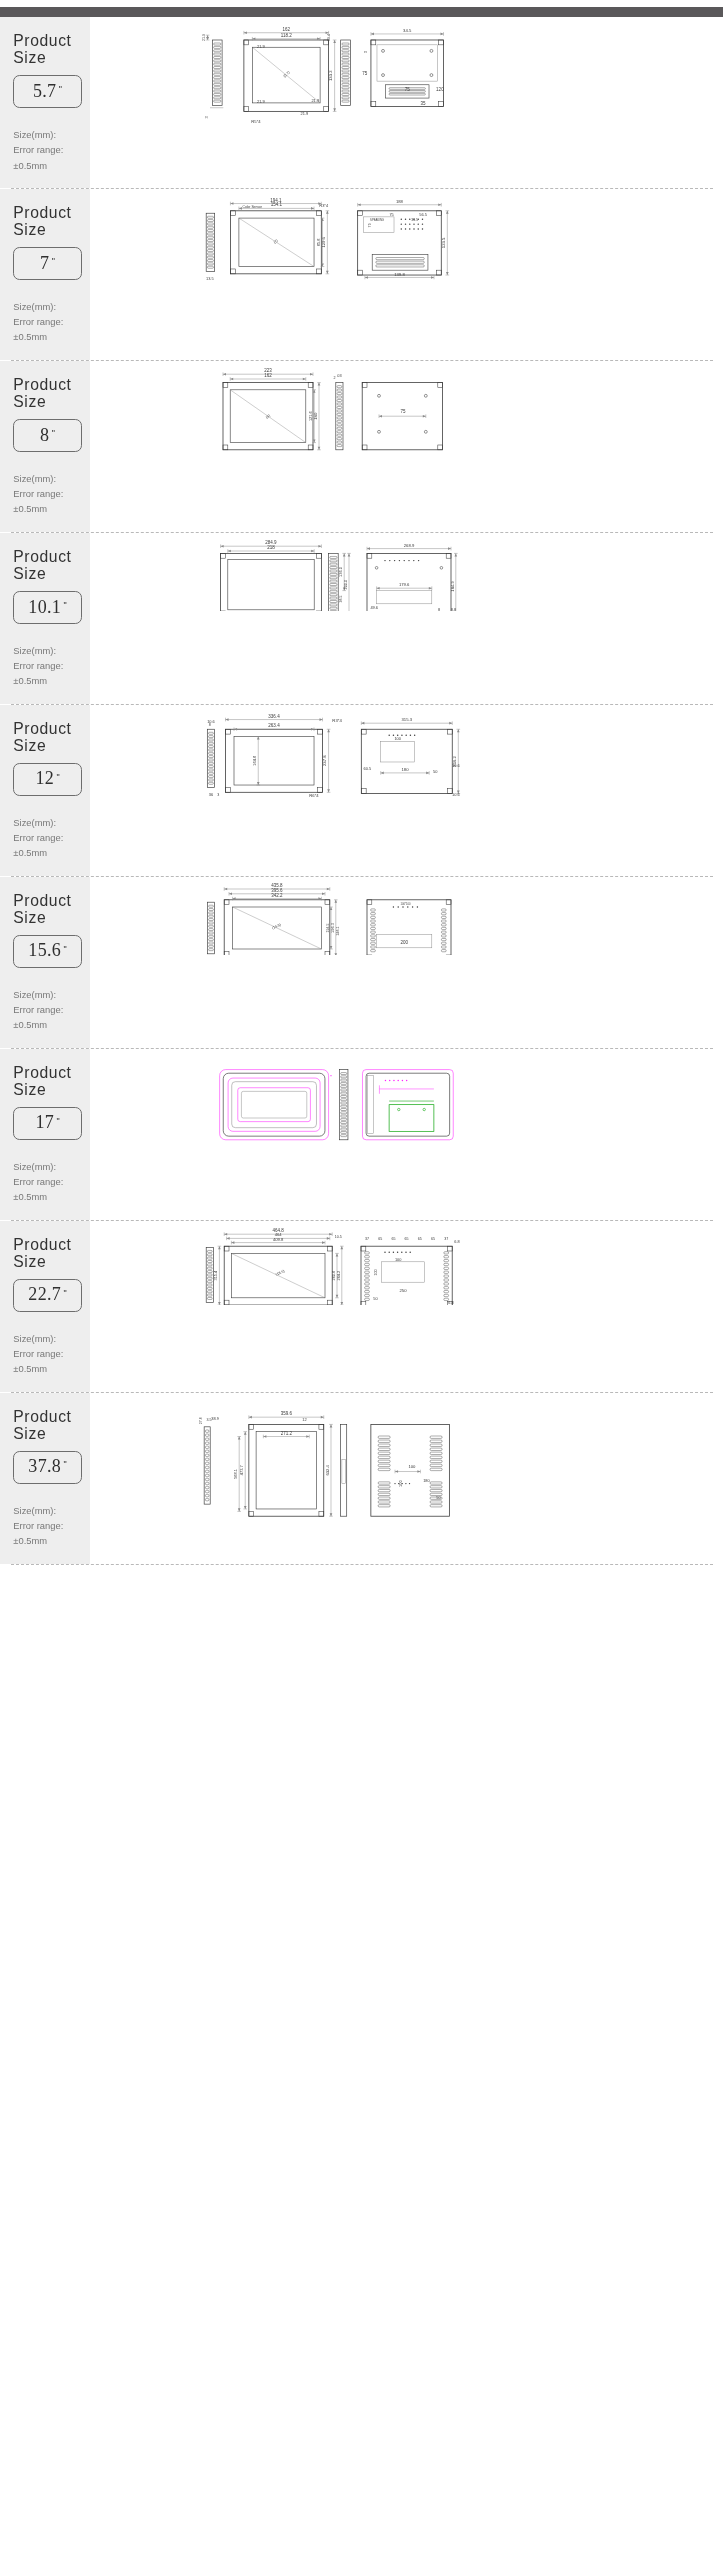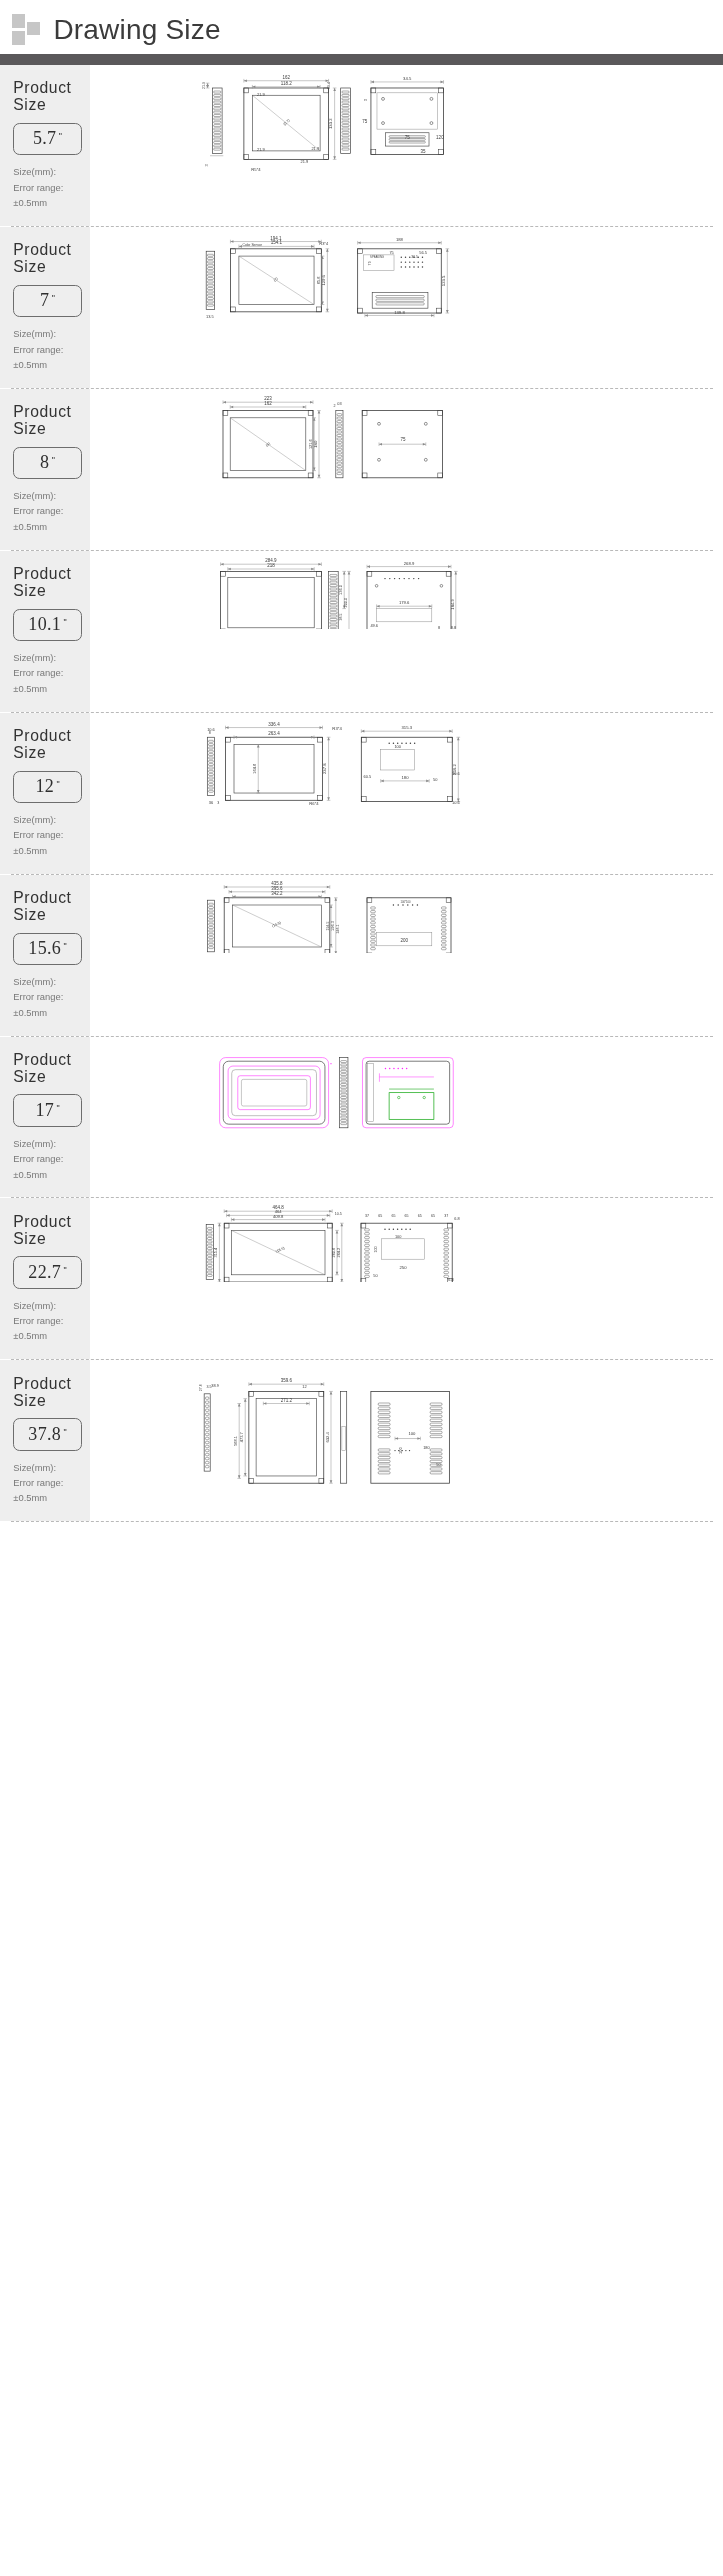--- a/index.html
+++ b/index.html
@@ -20,41 +20,33 @@
   .rows{padding:0;}
   .prow{display:flex;align-items:stretch;width:572px;position:relative;}
   .sep{height:0;border-top:1.2px dashed #b9b9b9;margin:0 11px;width:702px;}
 
   .label-cell{width:90px;flex:0 0 90px;background:#eeeeee;padding:15.7px 0 15.7px 13.3px;box-sizing:border-box;}
   .label-title{font-size:15.7px;line-height:1.08;color:#333;font-weight:400;letter-spacing:0.6px;}
   .size-chip{margin:8.4px 0 0 0;display:inline-flex;align-items:baseline;justify-content:center;
     min-width:52px;padding:4.2px 7.2px 5.4px 7.2px;border:1.2px solid #6d6d6d;border-radius:6.6px;background:#eeeeee;}
   .size-chip b{font-size:18px;font-weight:400;color:#2f2f2f;letter-spacing:0.3px;font-family:Liberation Serif, serif;}
   .size-chip sup{font-size:9px;color:#2f2f2f;margin-left:2.4px;position:relative;top:-4.8px;}
-  .meta{margin-top:9px;font-size:9.4px;color:#787878;line-height:1.62;}
+  .meta{margin-top:19px;font-size:9.4px;color:#787878;line-height:1.62;}
 
   .draw-cell{flex:1 1 auto;position:relative;background:#fff;}
   .draw-cell svg{display:block;width:100%;height:100%;}
 
   
   .cad-bg{fill:#ffffff;}
 </style>
 </head>
 <body>
 
 <div class="page">
 
-  <div class="header">
-    <div class="logo-mark">
-      <i class="a"></i>
-        <i class="b"></i>
-        <i class="c"></i>
-    </div>
-    <div class="header-title">Drawing Size</div>
-  </div>
   <div class="header-rule"></div>
 
   <div class="rows" id="rows">
       <div class="prow">
     <div class="label-cell">
       <div class="label-title">
         <span>Product</span><br>
         <span>Size</span>
       </div>
       <div class="size-chip">

